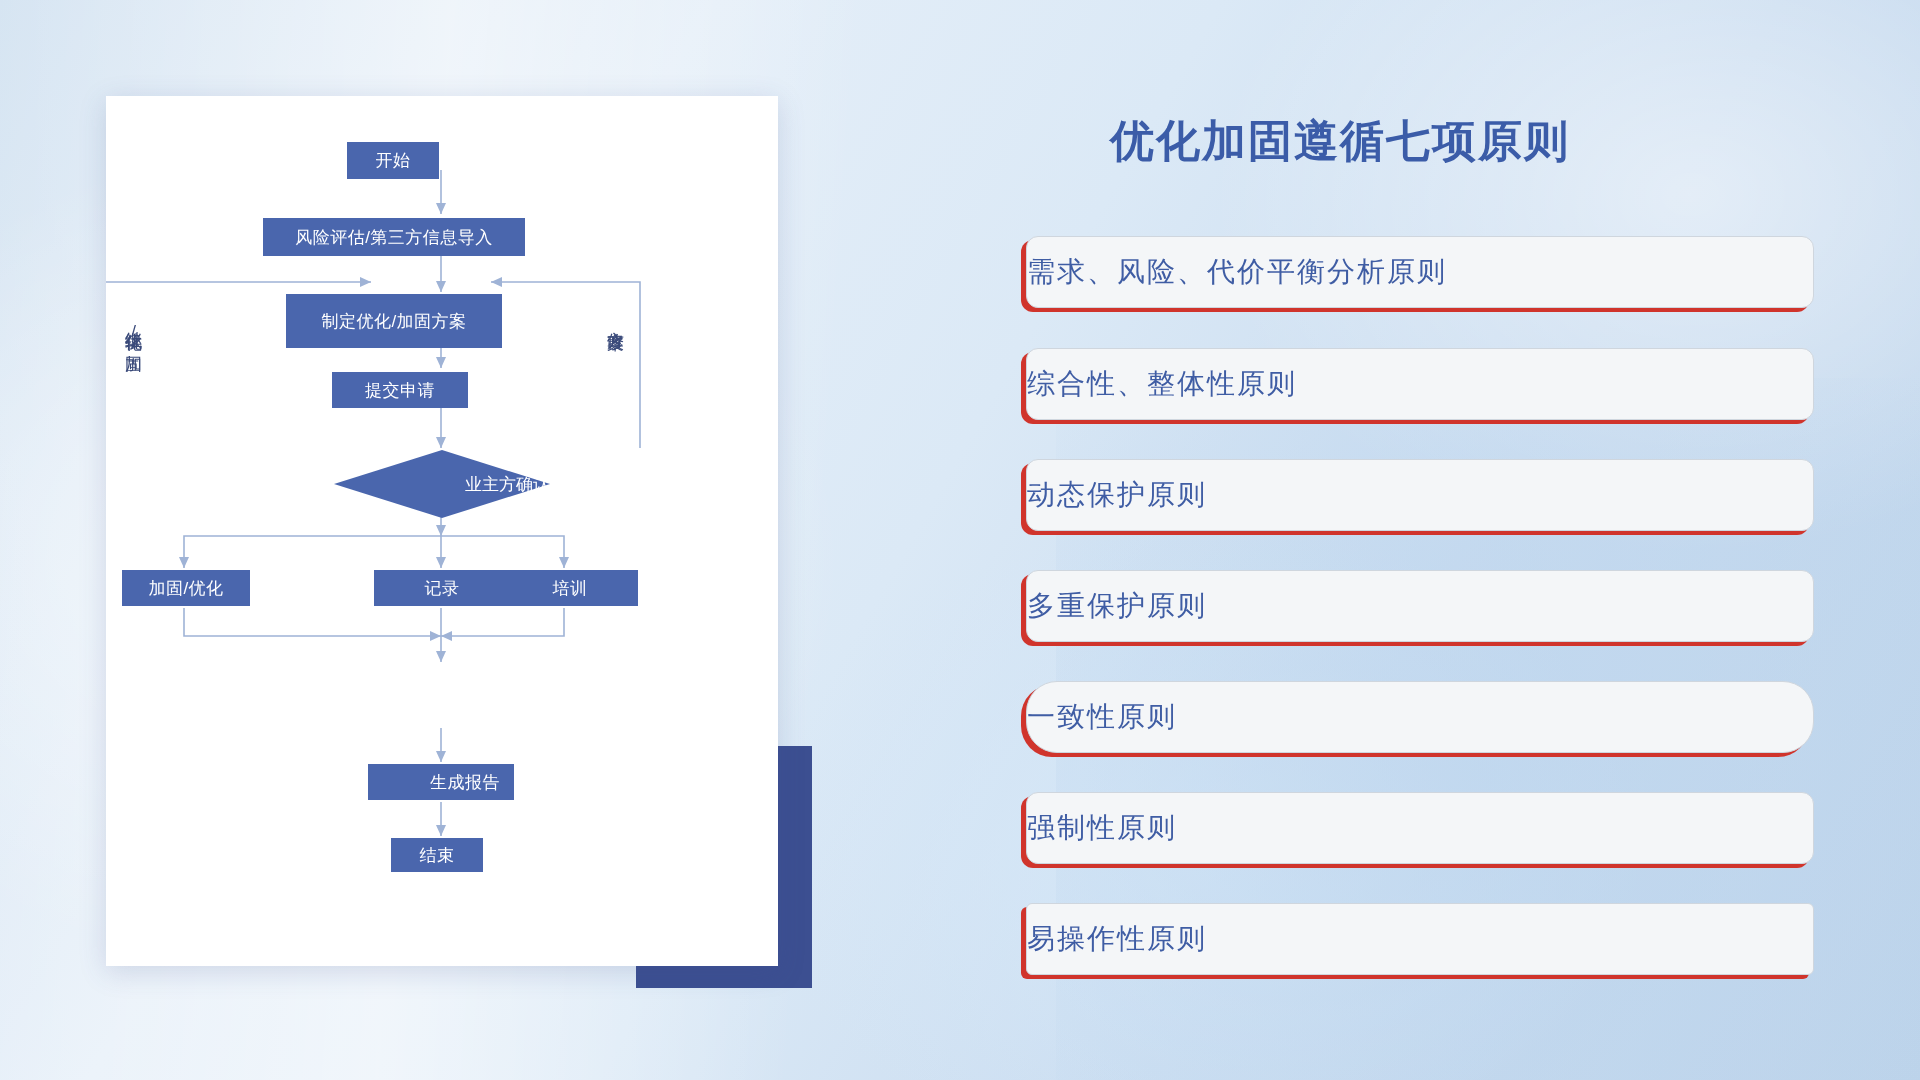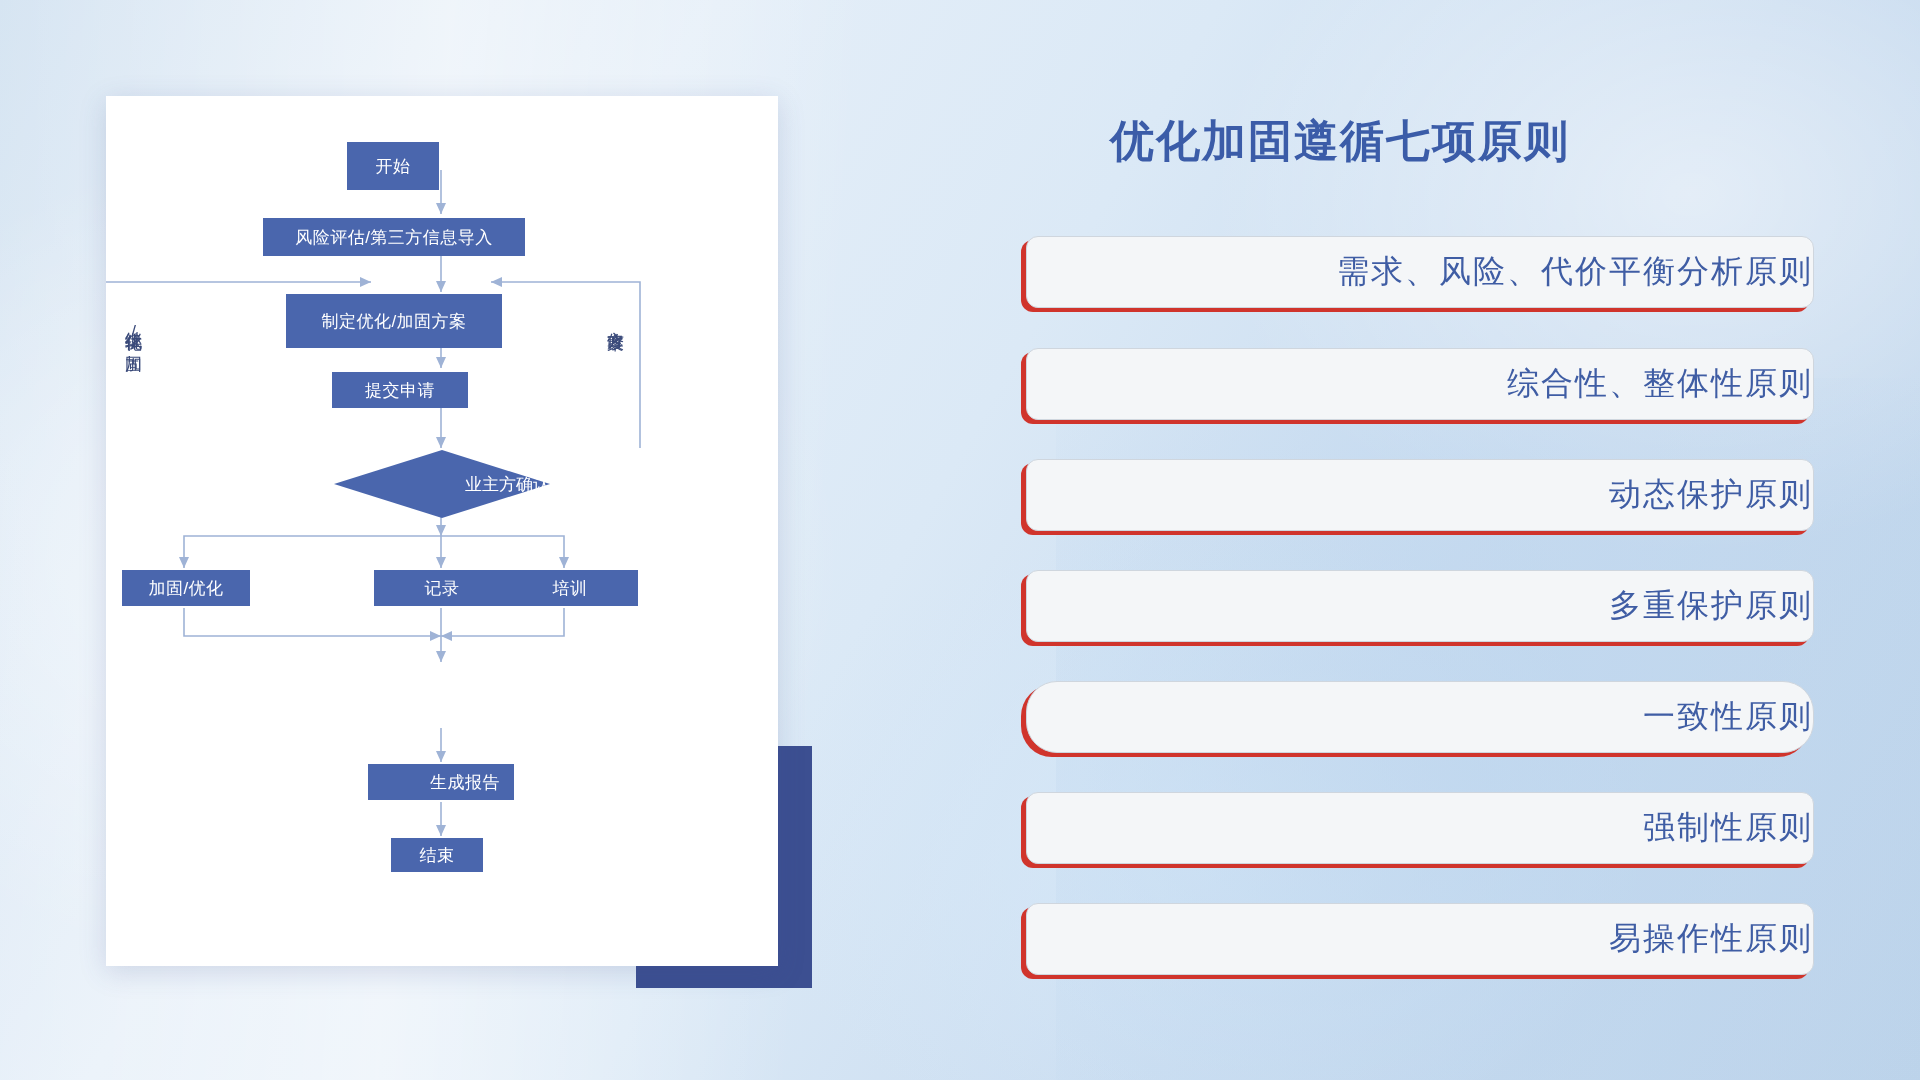--- a/index.html
+++ b/index.html
@@ -132,27 +132,26 @@
     position: absolute;
     left: 1026px;
     width: 788px;
     height: 72px;
     box-sizing: border-box;
     background: #f4f6f8;
     border: 1.5px solid #cfd6de;
     border-radius: 12px;
     display: flex;
     align-items: center;
-    justify-content: flex-end;
+    justify-content: flex-start;
     color: #3f5da4;
-    font-size: 32px;
+    font-size: 28px;
     letter-spacing: 2px;
     box-shadow: -5px 4px 0 0 #d0342c;
     z-index: 3;
-    padding-left: 40px;
   }
 </style>
 </head>
 <body>
 
 <div id="slide">
 
   <div class="accent-block"></div>
 
   <div class="card">
@@ -190,21 +189,21 @@
           <path d="M534,352 L534,186 L385,186"></path>
 
           <path d="M-2,566 L-2,186 L265,186"></path>
         </g>
         <g stroke="#9fb3d6" stroke-width="1.6" fill="none">
 
           <path d="M335,540 L335,540"></path>
         </g>
       </svg>
 
-      <div class="node" style="left:241px; top:46px; width:92px; height:48px;">
+      <div class="node" style="left:241px; top:46px; width:92px; height:37px;">
         <span>开始</span>
       </div>
 
       <div class="node" style="left:157px; top:122px; width:262px; height:38px;">
         <span>风险评估/第三方信息导入</span>
       </div>
 
       <div class="node" style="left:180px; top:198px; width:216px; height:54px;">
         <span>制定优化/加固方案</span>
       </div>
@@ -259,17 +258,17 @@
   </div>
   <div class="pill" style="top:459px;">
     <span>动态保护原则</span>
   </div>
   <div class="pill" style="top:681px;border-radius:31px;">
     <span>一致性原则</span>
   </div>
   <div class="pill" style="top:792px;">
     <span>强制性原则</span>
   </div>
-  <div class="pill" style="top:903px;">
+  <div class="pill" style="top:903px;border-radius:6px;">
     <span>易操作性原则</span>
   </div>
 
 </div>
 
 </body></html>

